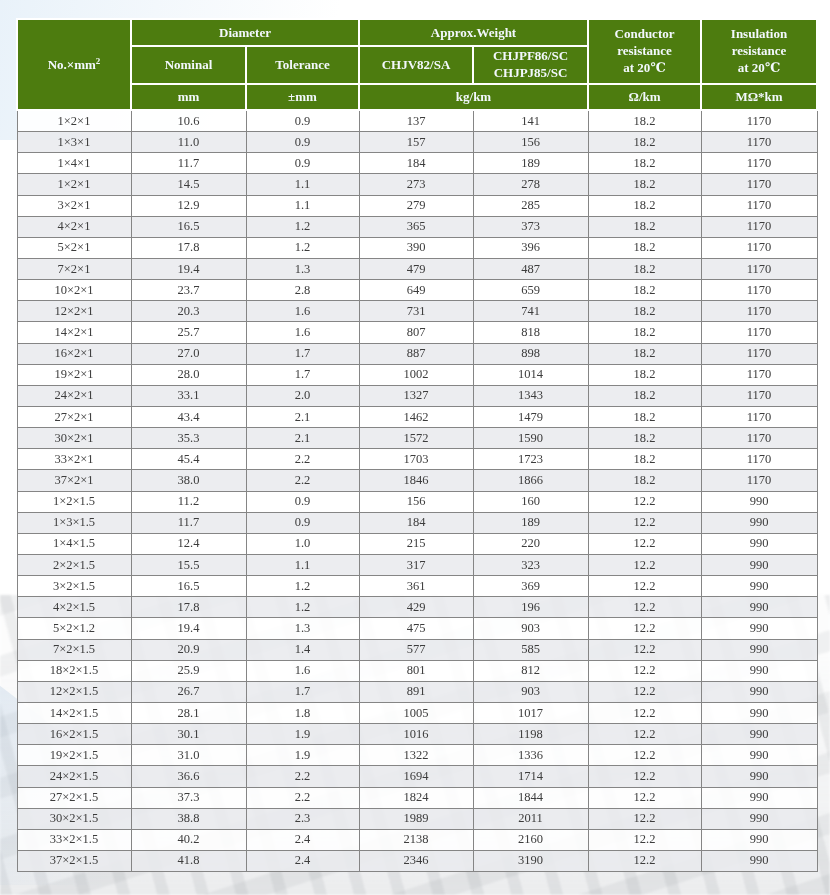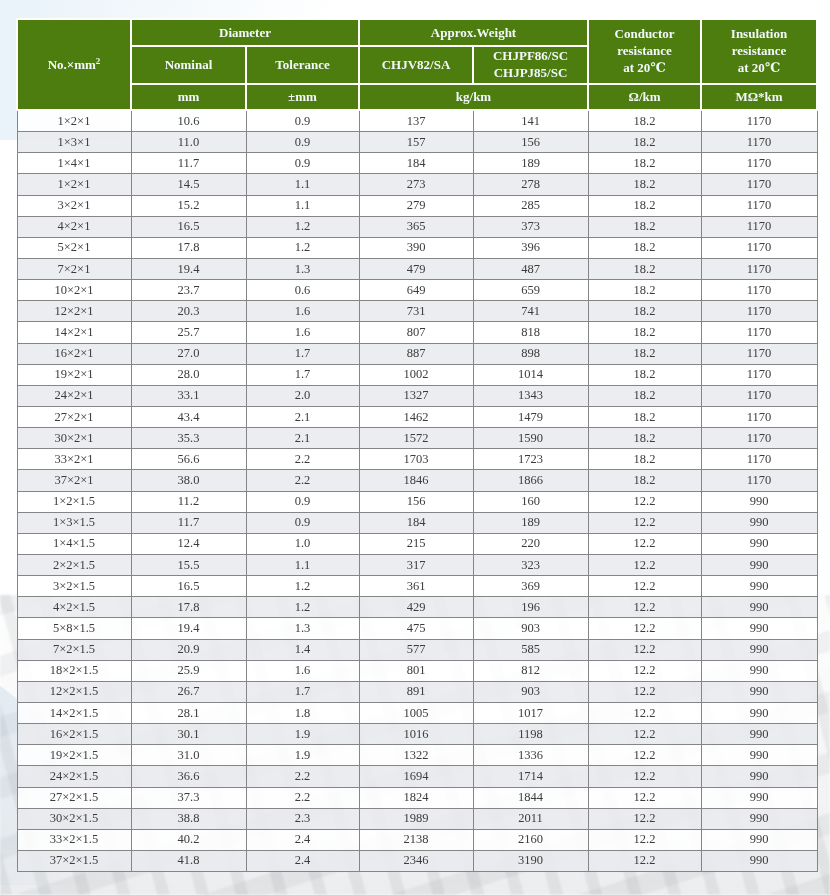--- a/index.html
+++ b/index.html
@@ -128,21 +128,21 @@
           <td>1×2×1</td>
           <td>14.5</td>
           <td>1.1</td>
           <td>273</td>
           <td>278</td>
           <td>18.2</td>
           <td>1170</td>
         </tr>
         <tr>
           <td>3×2×1</td>
-          <td>15.2</td>
+          <td>12.9</td>
           <td>1.1</td>
           <td>279</td>
           <td>285</td>
           <td>18.2</td>
           <td>1170</td>
         </tr>
         <tr>
           <td>4×2×1</td>
           <td>16.5</td>
           <td>1.2</td>
@@ -165,21 +165,21 @@
           <td>19.4</td>
           <td>1.3</td>
           <td>479</td>
           <td>487</td>
           <td>18.2</td>
           <td>1170</td>
         </tr>
         <tr>
           <td>10×2×1</td>
           <td>23.7</td>
-          <td>0.6</td>
+          <td>2.8</td>
           <td>649</td>
           <td>659</td>
           <td>18.2</td>
           <td>1170</td>
         </tr>
         <tr>
           <td>12×2×1</td>
           <td>20.3</td>
           <td>1.6</td>
           <td>731</td>
@@ -236,21 +236,21 @@
           <td>30×2×1</td>
           <td>35.3</td>
           <td>2.1</td>
           <td>1572</td>
           <td>1590</td>
           <td>18.2</td>
           <td>1170</td>
         </tr>
         <tr>
           <td>33×2×1</td>
-          <td>56.6</td>
+          <td>45.4</td>
           <td>2.2</td>
           <td>1703</td>
           <td>1723</td>
           <td>18.2</td>
           <td>1170</td>
         </tr>
         <tr>
           <td>37×2×1</td>
           <td>38.0</td>
           <td>2.2</td>
@@ -307,21 +307,21 @@
         <tr>
           <td>4×2×1.5</td>
           <td>17.8</td>
           <td>1.2</td>
           <td>429</td>
           <td>196</td>
           <td>12.2</td>
           <td>990</td>
         </tr>
         <tr>
-          <td>5×8×1.5</td>
+          <td>5×2×1.2</td>
           <td>19.4</td>
           <td>1.3</td>
           <td>475</td>
           <td>903</td>
           <td>12.2</td>
           <td>990</td>
         </tr>
         <tr>
           <td>7×2×1.5</td>
           <td>20.9</td>

